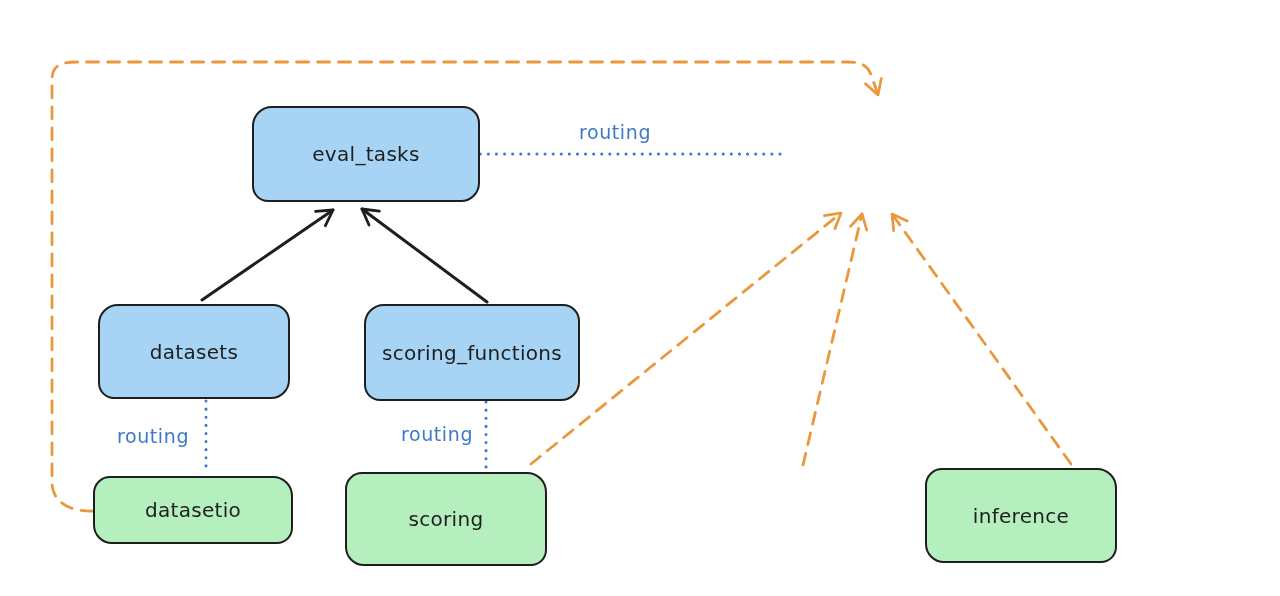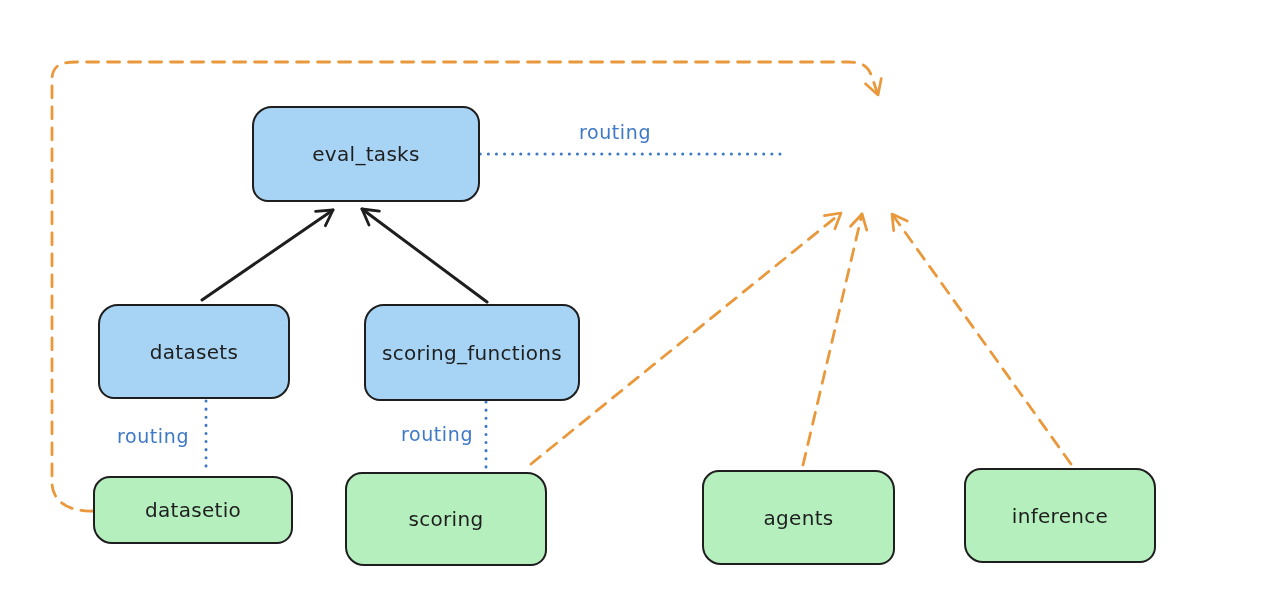--- a/index.html
+++ b/index.html
@@ -82,25 +82,22 @@
   </div>
 
   <div class="node node-green" style="left:93px;top:476px;width:200px;height:68px;">
     <span>datasetio</span>
   </div>
 
   <div class="node node-green" style="left:345px;top:472px;width:202px;height:94px;">
     <span>scoring</span>
   </div>
 
-  <div class="node node-green" style="left:702px;top:470px;width:193px;height:95px;">
-    <span>agents</span>
-  </div>
 
-  <div class="node node-green" style="left:964px;top:468px;width:192px;height:95px;">
+  <div class="node node-green" style="left:925px;top:468px;width:192px;height:95px;">
     <span>inference</span>
   </div>
 
   <div class="edge-label" style="left:615px;top:132px;">routing</div>
   <div class="edge-label" style="left:153px;top:436px;">routing</div>
   <div class="edge-label" style="left:437px;top:434px;">routing</div>
 
 </div>
 
 </body></html>

